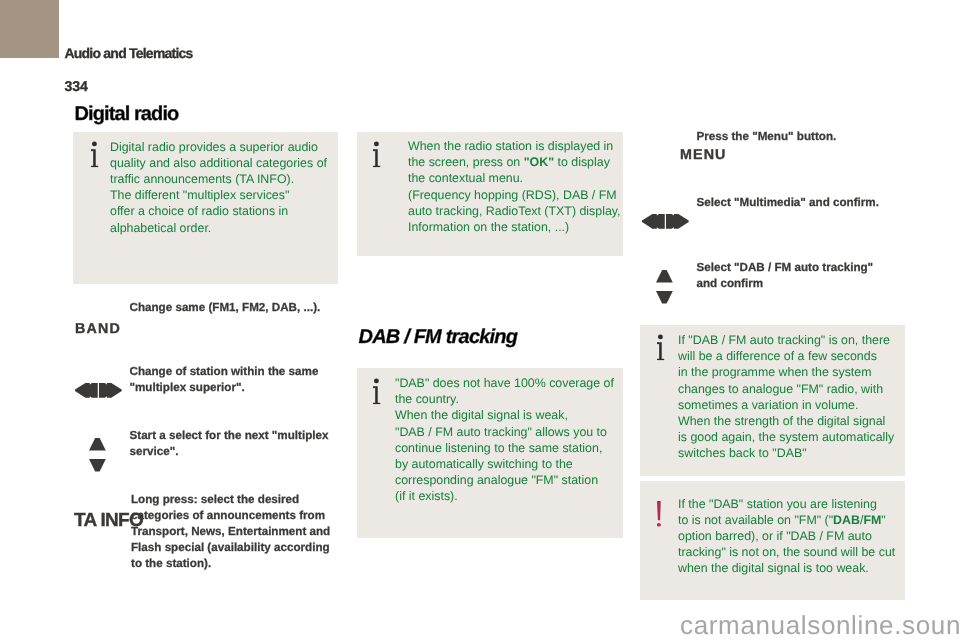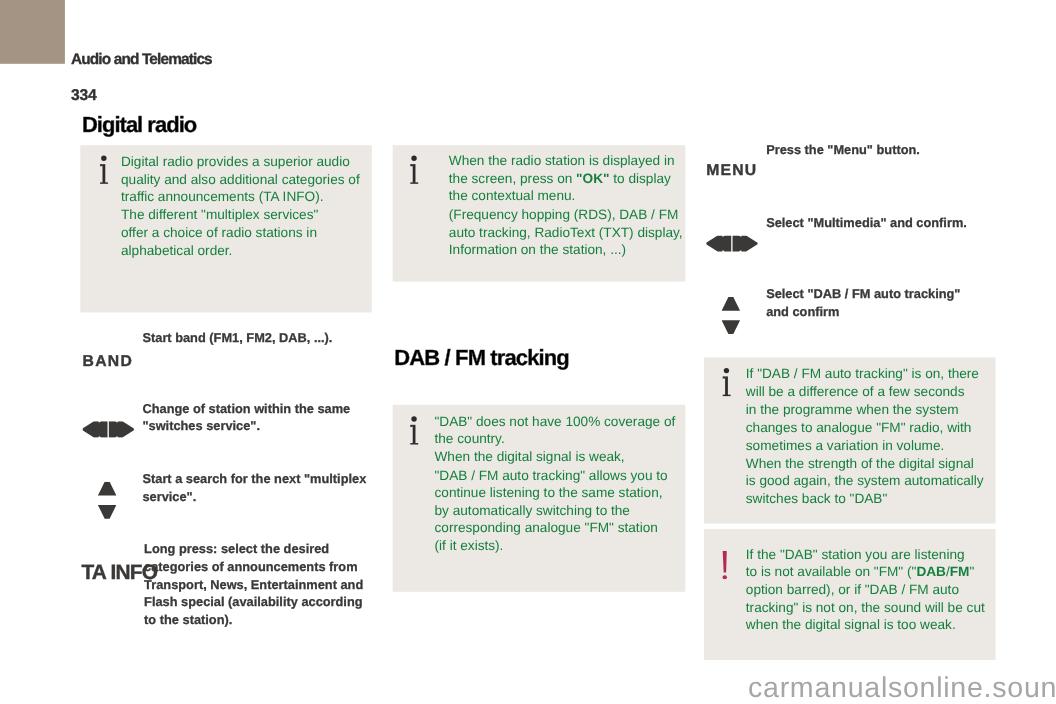--- a/index.html
+++ b/index.html
@@ -17,21 +17,21 @@
   .icn{position:absolute;}
 </style>
 </head>
 <body>
 
 <div class="tan"></div>
 <div class="hdr" style="left:64.5px;top:42px;font-size:14.2px;line-height:14.2px;letter-spacing:-0.1px;margin-top:38px;">334</div>
 <div class="hdr" style="left:64.5px;top:45.5px;font-size:14px;line-height:14px;letter-spacing:-0.78px;">Audio and Telematics</div>
 
 <div class="h1" style="left:74.5px;top:103.5px;">Digital radio</div>
-<div class="h1" style="left:358.5px;top:316px;letter-spacing:-0.8px;">DAB / FM tracking</div>
+<div class="h1" style="left:358.5px;top:327px;letter-spacing:-0.8px;font-style:italic;">DAB / FM tracking</div>
 
 <div class="box" style="left:72.5px;top:132px;width:265px;height:151.5px;"></div>
 <svg class="ico" style="left:89px;top:140px;" width="10" height="30" viewBox="0 0 10 30">
   <circle cx="5.4" cy="3.9" r="2.45" fill="#2b2b2b"></circle>
   <rect x="4.2" y="9.2" width="2.5" height="17.0" fill="#2b2b2b"></rect>
   <rect x="2.0" y="9.2" width="2.3" height="1.9" fill="#2b2b2b"></rect>
   <rect x="2.0" y="25.8" width="7.2" height="1.3" fill="#2b2b2b"></rect>
 </svg>
 <div class="btxt" style="left:110px;top:138.6px;">Digital radio provides a superior audio
 quality and also additional categories of
@@ -91,44 +91,44 @@
   <path d="M2.0 2.0 L5.7 2.0 L5.1 21.35 L2.9 21.35 Z" fill="#b32a4c"></path>
   <ellipse cx="3.85" cy="25.75" rx="2.0" ry="1.85" fill="#b32a4c"></ellipse>
 </svg>
 <div class="btxt" style="left:678px;top:495.5px;">If the "DAB" station you are listening
 to is not available on "FM" ("<b>DAB</b>/<b>FM</b>"
 option barred), or if "DAB / FM auto
 tracking" is not on, the sound will be cut
 when the digital signal is too weak.</div>
 
 <div class="btn" style="left:75px;top:322px;letter-spacing:1.2px;">BAND</div>
-<div class="step" style="left:129.5px;top:300.3px;">Start band (FM1, FM2, DAB, ...).</div>
+<div class="step" style="left:129.5px;top:300.3px;">Change same (FM1, FM2, DAB, ...).</div>
 
 <svg class="icn" style="left:75.1px;top:382.9px;" width="48" height="15" viewBox="0 0 48 15">
   <path d="M0 6.6 L10.4 0 L14.8 0 L14.8 1.4 L16.9 0 L22.75 0 L22.75 14.7 L16.9 14.7 L14.8 13.3 L14.8 14.7 L10.4 14.7 L0 8.1 Z" fill="#3b3937"></path>
   <path d="M46.7 6.6 L36.3 0 L31.9 0 L31.9 1.4 L29.8 0 L23.95 0 L23.95 14.7 L29.8 14.7 L31.9 13.3 L31.9 14.7 L36.3 14.7 L46.7 8.1 Z" fill="#3b3937"></path>
 </svg>
 <div class="step" style="left:129.5px;top:363.6px;">Change of station within the same
-"switches service".</div>
+"multiplex superior".</div>
 
 <svg class="icn" style="left:88.9px;top:438.1px;" width="17" height="34" viewBox="0 0 17 34">
   <path d="M6.15 0 L10.65 0 L16.8 12.5 L0 12.5 Z" fill="#3b3937"></path>
   <path d="M0 21.1 L16.8 21.1 L10.65 33.5 L6.15 33.5 Z" fill="#3b3937"></path>
 </svg>
-<div class="step" style="left:129.5px;top:428.1px;">Start a search for the next "multiplex
+<div class="step" style="left:129.5px;top:428.1px;">Start a select for the next "multiplex
 service".</div>
 
 <div class="btn" style="left:74px;top:513.5px;font-size:19px;letter-spacing:-0.7px;">TA INFO</div>
 <div class="step" style="left:131px;top:492px;">Long press: select the desired
 categories of announcements from
 Transport, News, Entertainment and
 Flash special (availability according
 to the station).</div>
 
-<div class="btn" style="left:642px;top:147.5px;letter-spacing:1.1px;">MENU</div>
+<div class="btn" style="left:680px;top:147.5px;letter-spacing:1.1px;">MENU</div>
 <div class="step" style="left:696.5px;top:129.3px;">Press the "Menu" button.</div>
 
 <svg class="icn" style="left:642px;top:214px;" width="48" height="15" viewBox="0 0 48 15">
   <path d="M0 6.6 L10.4 0 L14.8 0 L14.8 1.4 L16.9 0 L22.75 0 L22.75 14.7 L16.9 14.7 L14.8 13.3 L14.8 14.7 L10.4 14.7 L0 8.1 Z" fill="#3b3937"></path>
   <path d="M46.7 6.6 L36.3 0 L31.9 0 L31.9 1.4 L29.8 0 L23.95 0 L23.95 14.7 L29.8 14.7 L31.9 13.3 L31.9 14.7 L36.3 14.7 L46.7 8.1 Z" fill="#3b3937"></path>
 </svg>
 <div class="step" style="left:696.5px;top:195.1px;">Select "Multimedia" and confirm.</div>
 
 <svg class="icn" style="left:656px;top:270px;" width="17" height="34" viewBox="0 0 17 34">
   <path d="M6.15 0 L10.65 0 L16.8 12.5 L0 12.5 Z" fill="#3b3937"></path>

